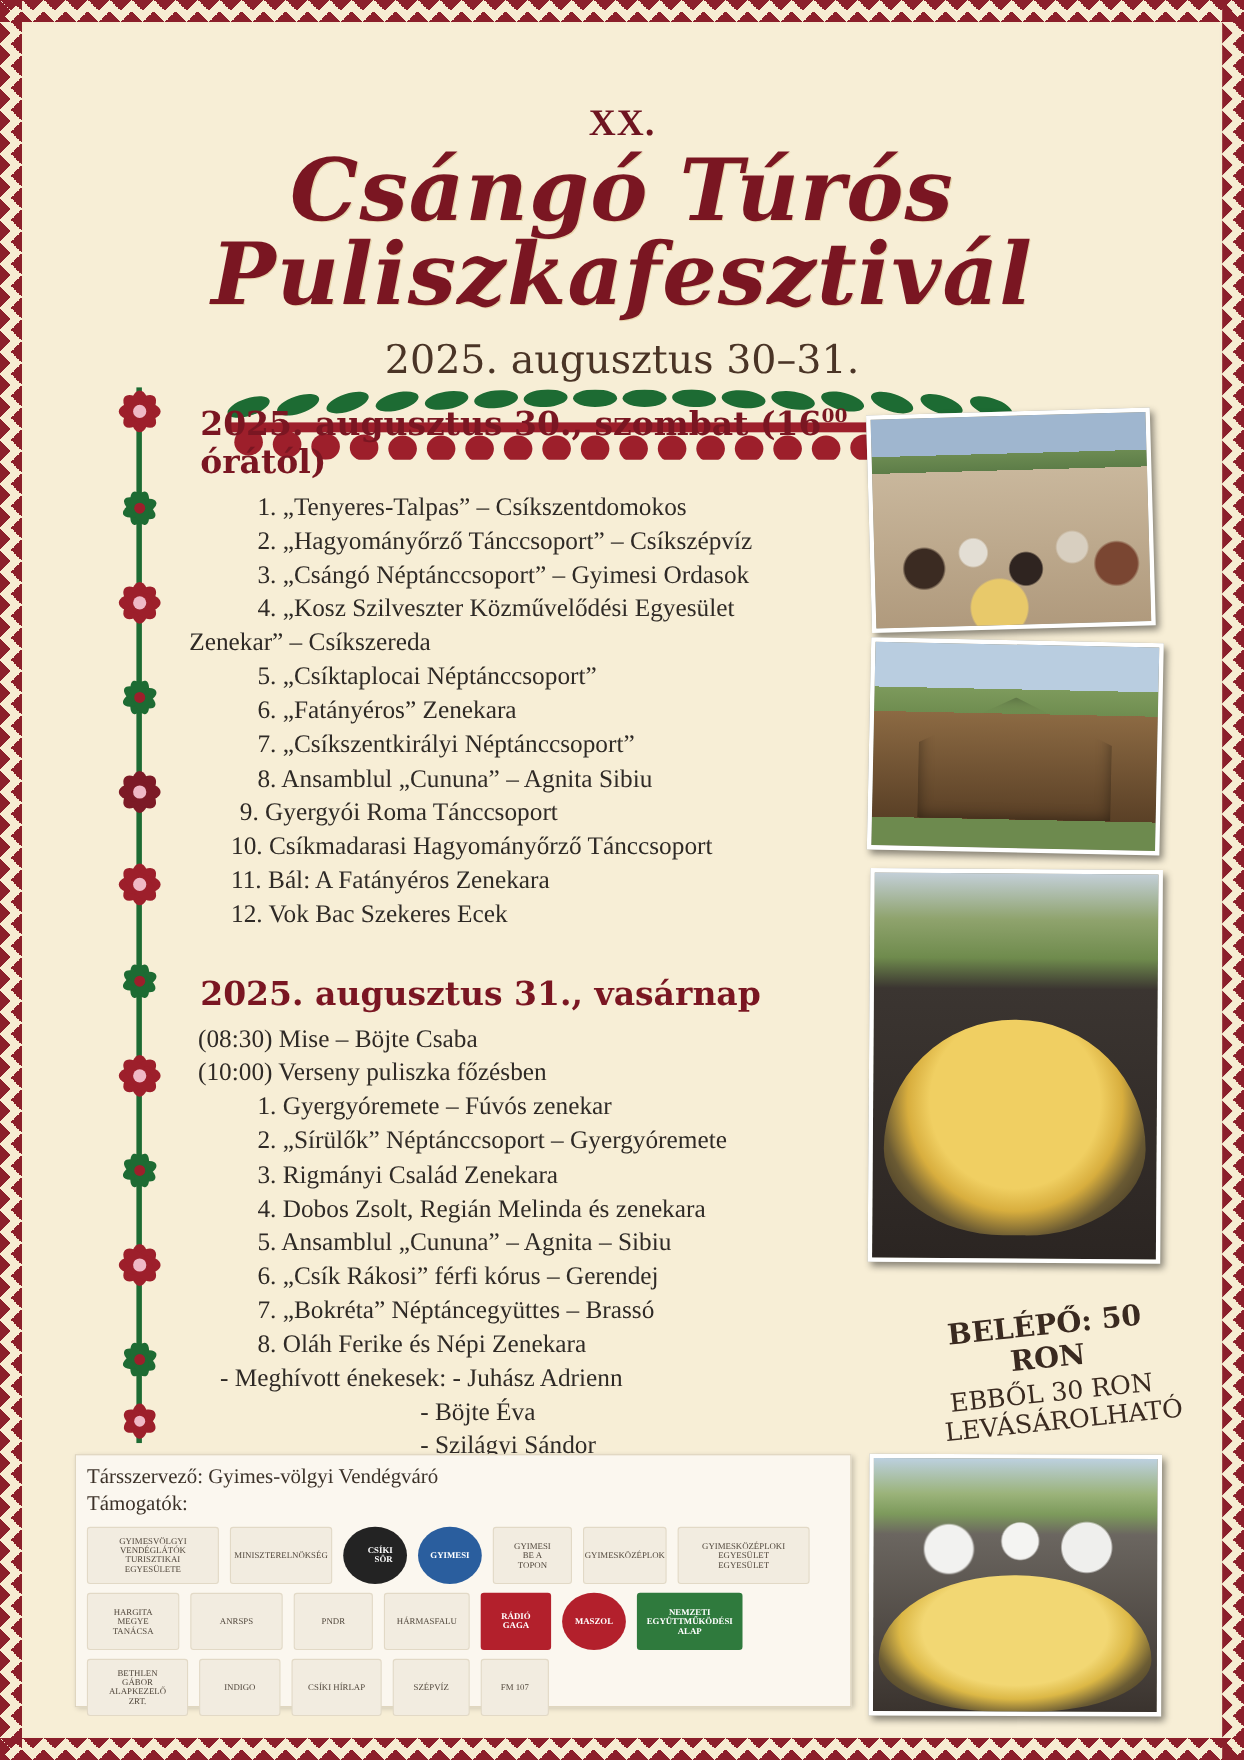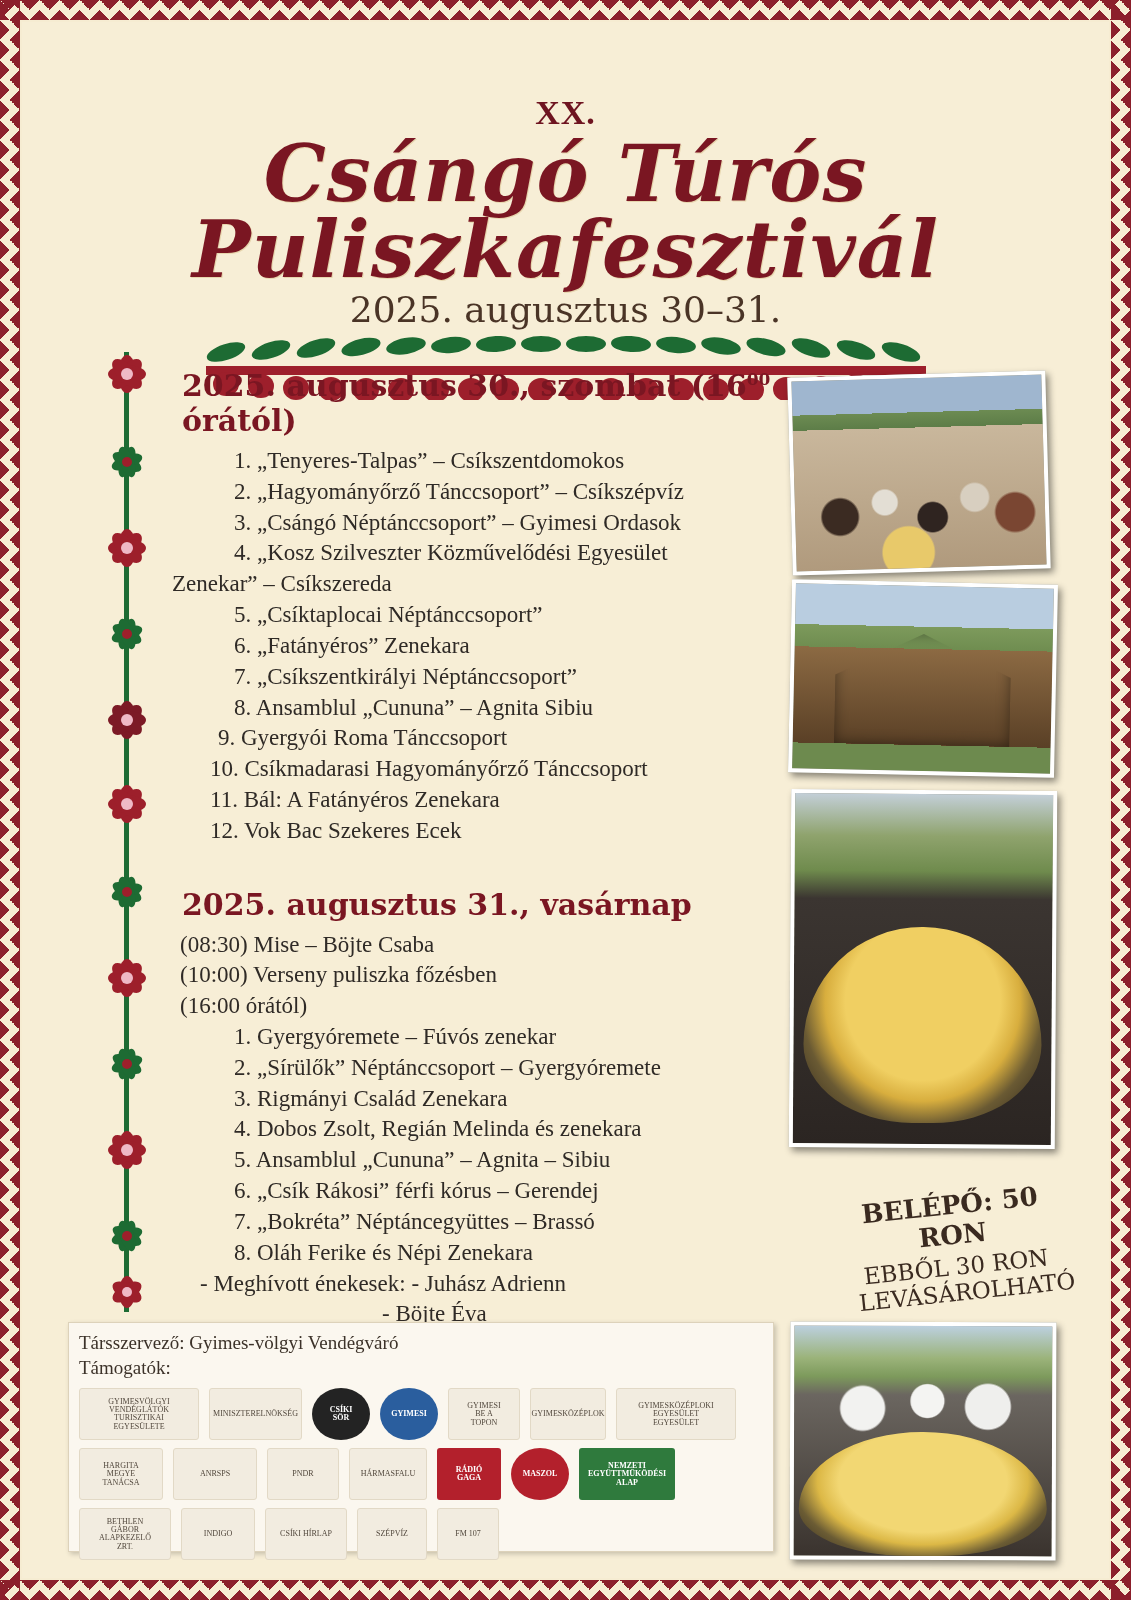--- a/index.html
+++ b/index.html
@@ -61,21 +61,21 @@
     color:#7a1622;
     line-height:0.98;
     margin-top:4px;
     letter-spacing:1px;
     text-shadow:1px 1px 0 #e7d6ae;
   }
   .fest-dates{
     text-align:center;
     font-size:36px;
     color:#4a3426;
-    margin-top:0;
+    margin-top:18px;
     font-family:"DejaVu Serif", serif;
   }
 
   
   .divider{ width:760px; margin:6px auto 0; height:64px; position:relative; }
 
   
   .vine{ position:absolute; left:60px; top:330px; width:90px; height:960px; }
 
   
@@ -176,21 +176,21 @@
   .sponsors .sp-line{ font-size:19px; color:#3c3229; line-height:1.3; }
   .logo-grid{ display:flex; flex-wrap:wrap; align-items:center; gap:8px 10px; margin-top:8px; }
   .logo{
     height:52px; min-width:58px;
     display:flex; align-items:center; justify-content:center;
     font-size:8px; text-align:center; color:#51473c;
     line-height:1.05; padding:2px 13px; box-sizing:border-box;
     border-radius:3px;
   }
   .logo.badge{ background:#f2ece0; border:1px solid #e2d9c6; }
-  .logo.round{ border-radius:50%; width:54px; }
+  .logo.round{ border-radius:50%; width:54px;text-align:right; }
   .logo.red{ background:#b3202c; color:#fff; font-weight:bold; }
   .logo.green{ background:#2f7a3d; color:#fff; font-weight:bold; }
   .logo.blue{ background:#2a5e9e; color:#fff; font-weight:bold; }
   .logo.dark{ background:#232323; color:#fff; font-weight:bold; }
 </style>
 </head>
 <body>
 
 <div class="zig zig-top"></div>
 <div class="zig zig-bottom"></div>
@@ -394,21 +394,20 @@
       <li class="flat" style="padding-left:38px">12. Vok Bac Szekeres Ecek</li>
     </ul>
 
     <div class="spacer-md"></div>
 
     <div class="day-title">2025. augusztus 31., vasárnap</div>
 
     <ul class="lineup sub-times">
       <li>(08:30) Mise – Böjte Csaba</li>
       <li>(10:00) Verseny puliszka főzésben</li>
-      <li>(16:00 órától)</li>
     </ul>
 
     <ul class="lineup">
       <li>1. Gyergyóremete – Fúvós zenekar</li>
       <li>2. „Sírülők” Néptánccsoport – Gyergyóremete</li>
       <li>3. Rigmányi Család Zenekara</li>
       <li>4. Dobos Zsolt, Regián Melinda és zenekara</li>
       <li>5. Ansamblul „Cununa” – Agnita – Sibiu</li>
       <li>6. „Csík Rákosi” férfi kórus – Gerendej</li>
       <li>7. „Bokréta” Néptáncegyüttes – Brassó</li>

